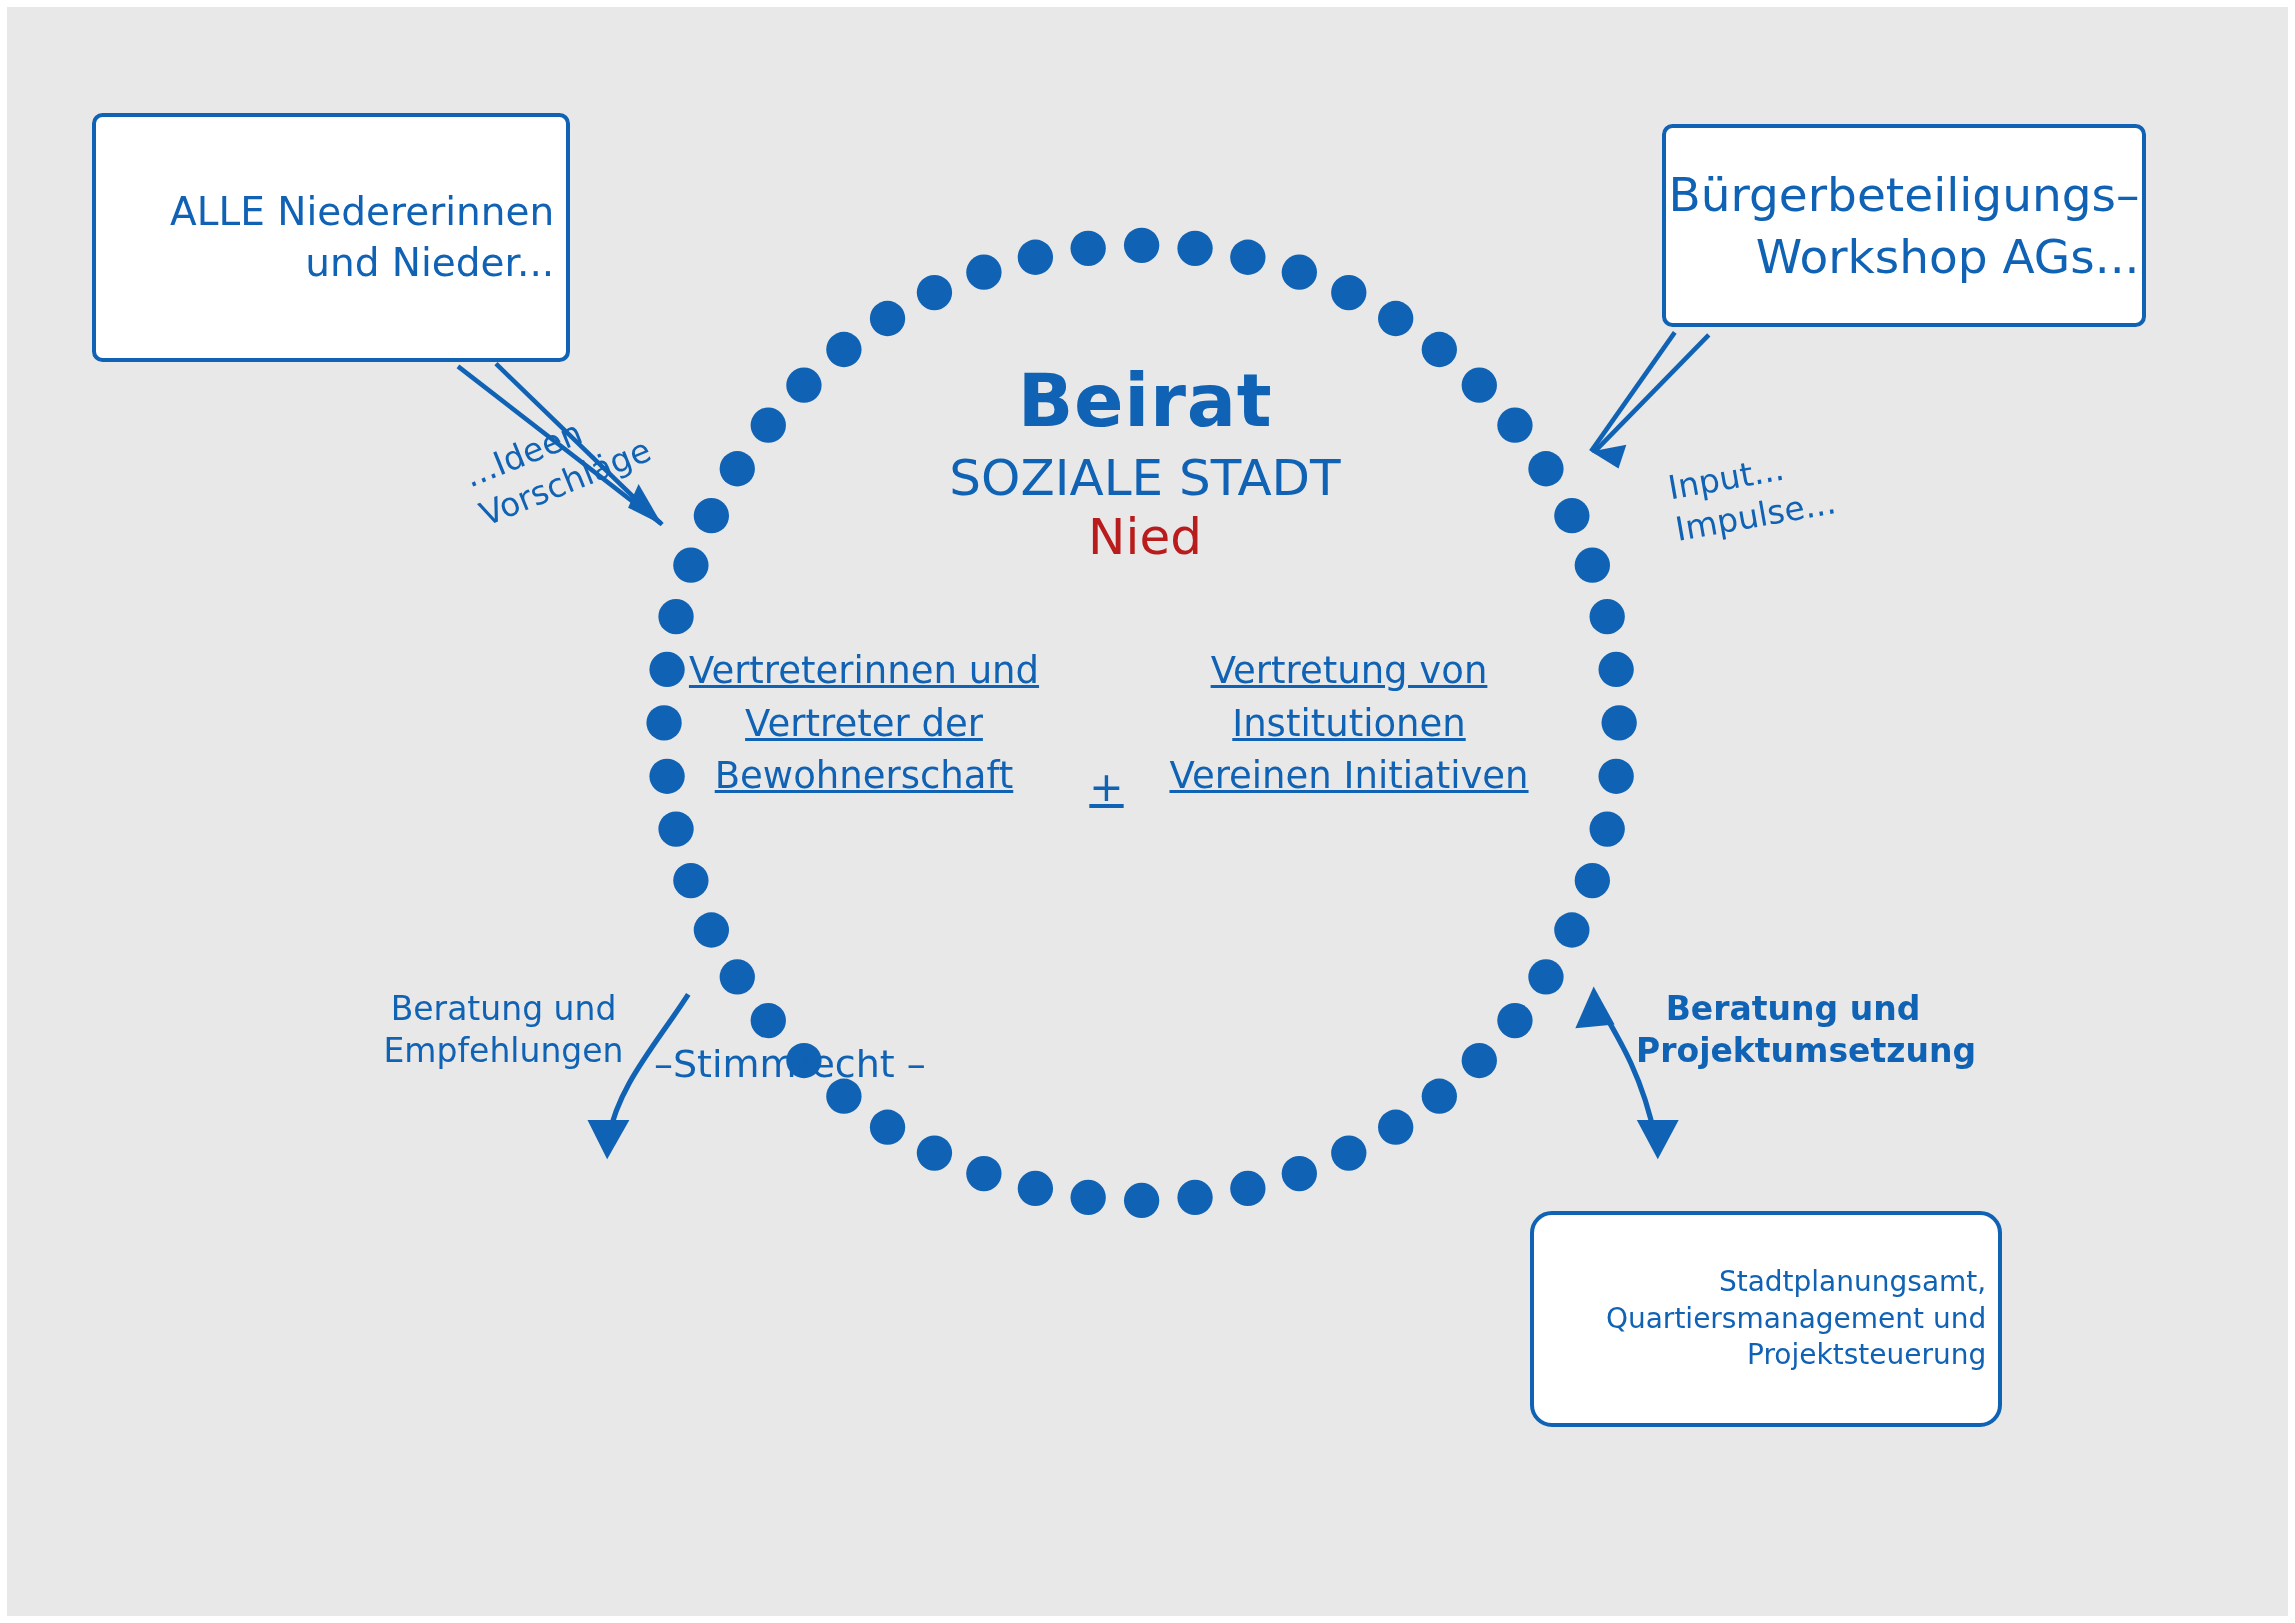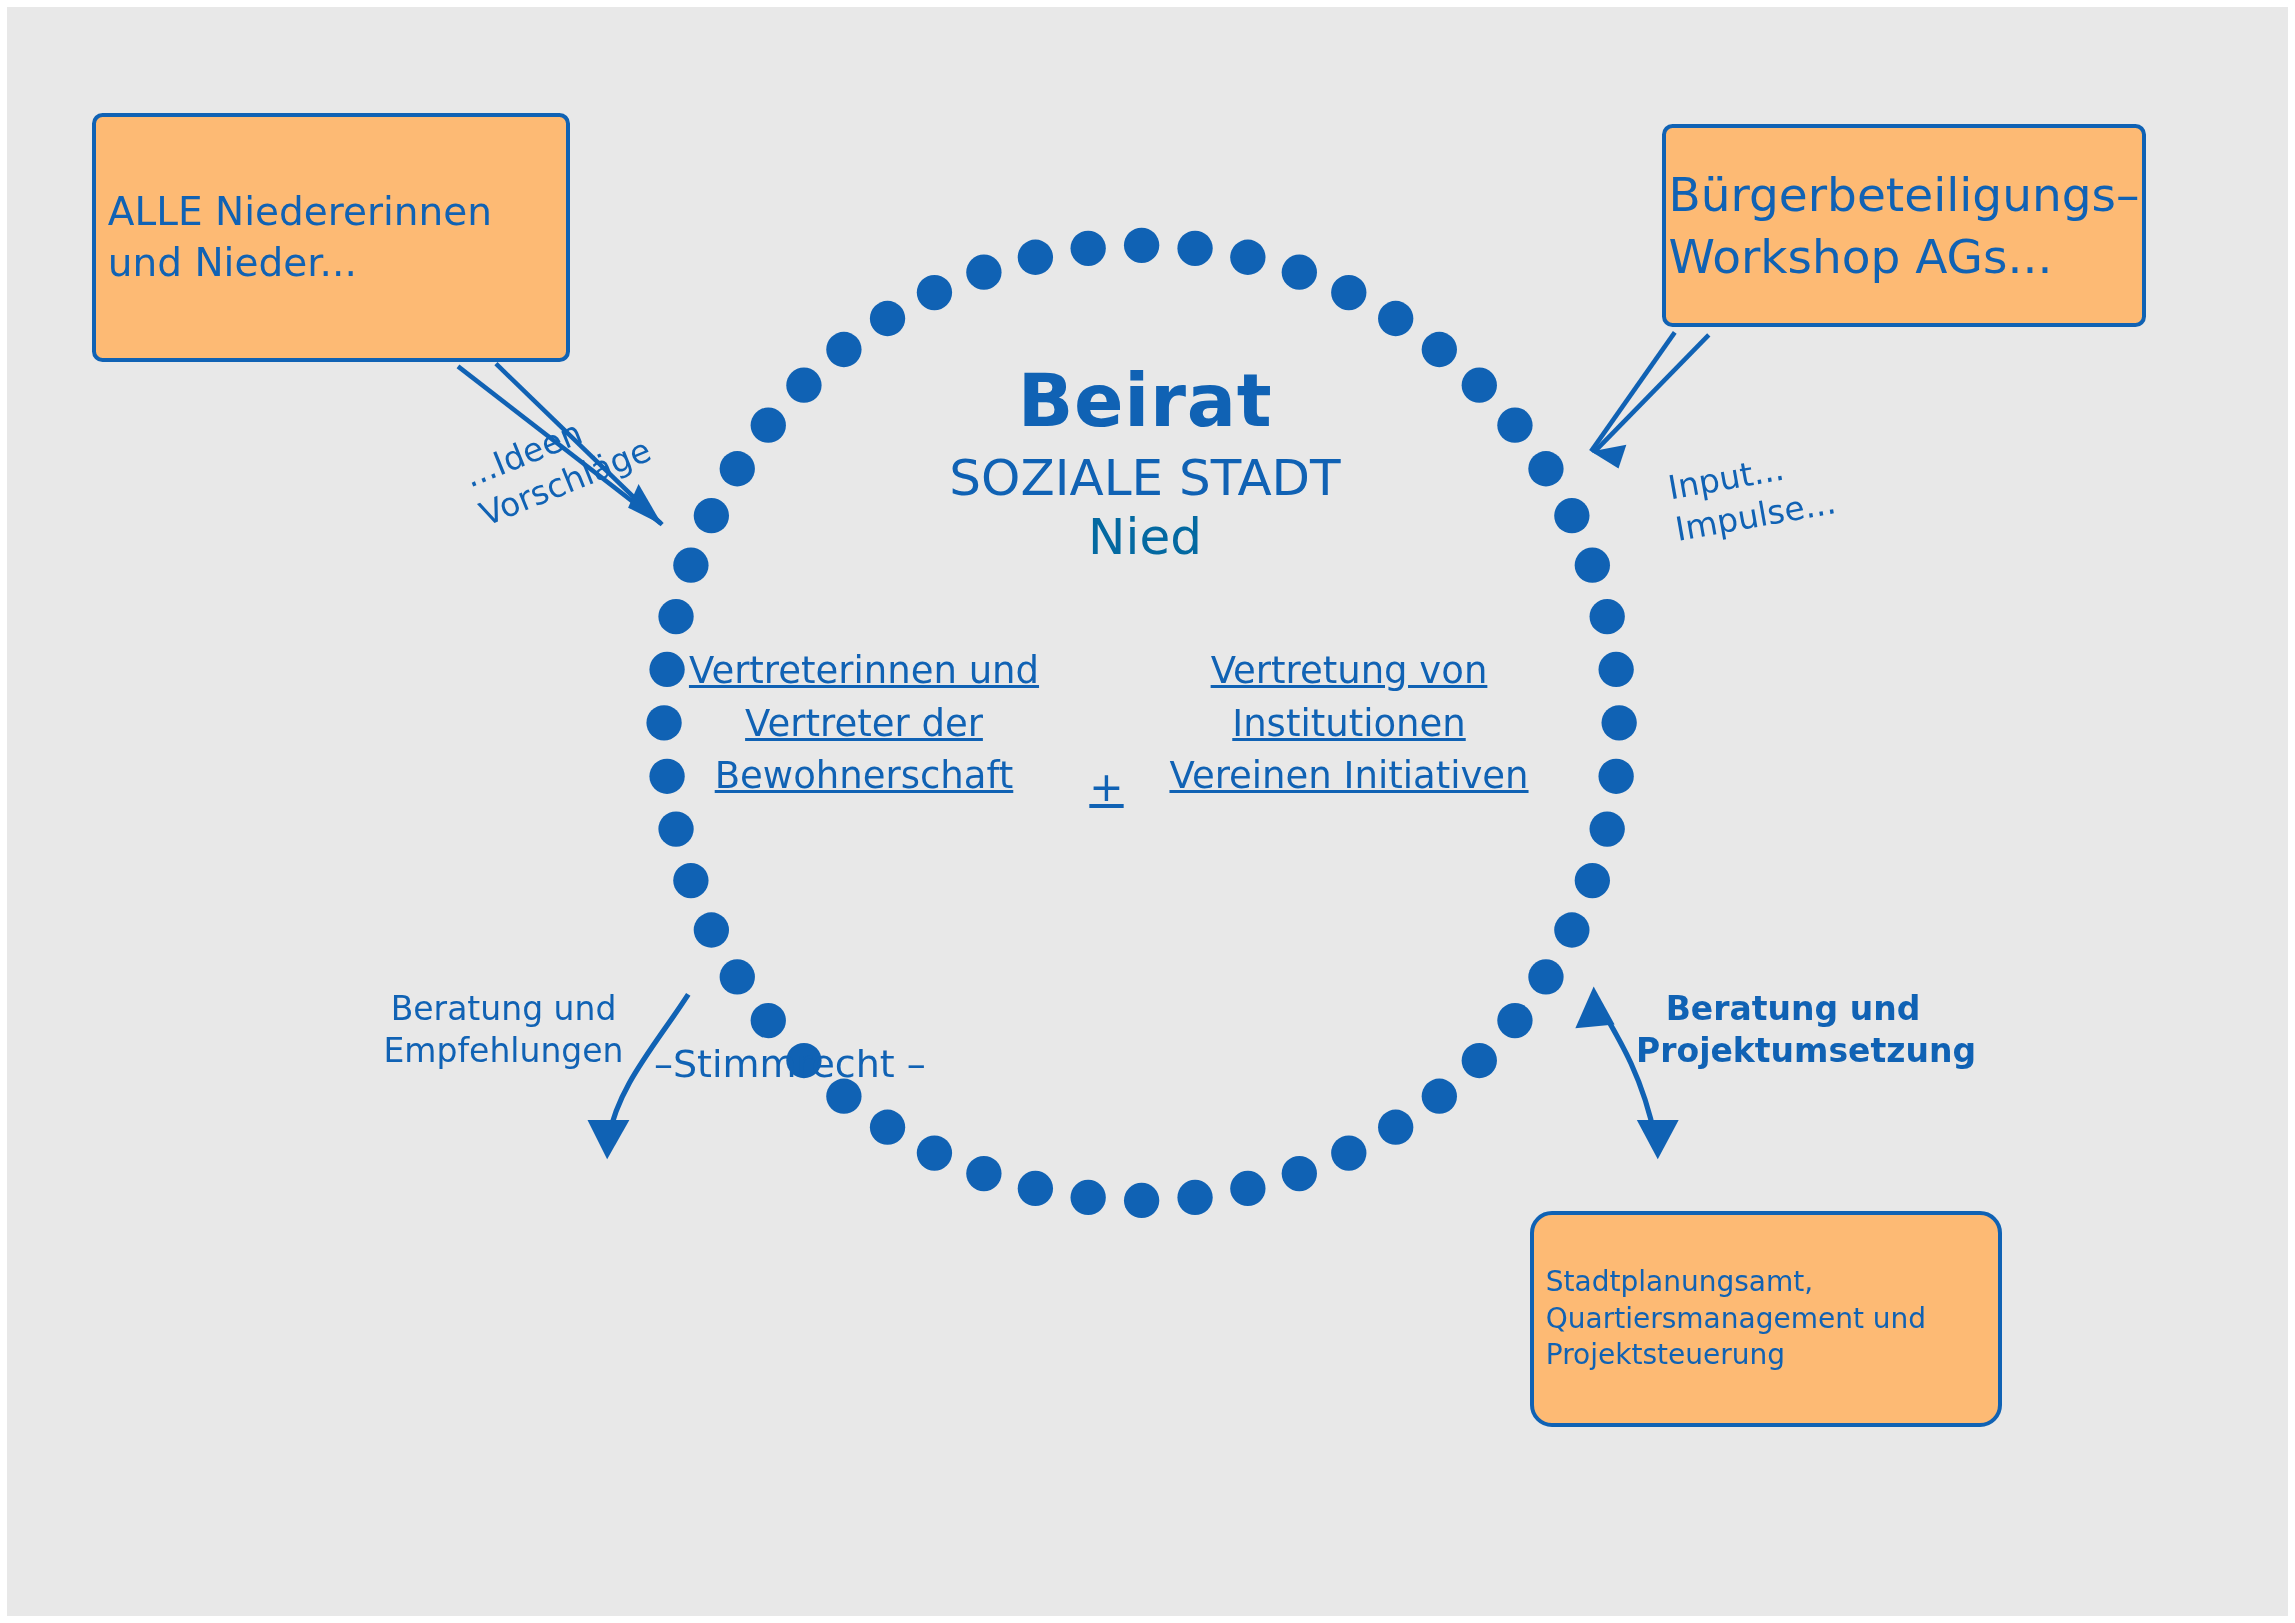--- a/index.html
+++ b/index.html
@@ -33,21 +33,21 @@
   }
   .beirat-sub1 {
     font-size: 50px;
     line-height: 1.18;
     color: #1062b4;
     margin-top: 7px;
   }
   .beirat-sub2 {
     font-size: 50px;
     line-height: 1.18;
-    color: #0369a1;
+    color: #b91c1c;
   }
   .columns {
     position: absolute;
     left: 661px;
     top: 645px;
     width: 968px;
     display: flex;
     align-items: flex-start;
     justify-content: flex-start;
     color: #1062b4;
@@ -73,27 +73,27 @@
     width: 982px;
     text-align: left;
     font-size: 38px;
     color: #1062b4;
   }
   
   .box {
     position: absolute;
     box-sizing: border-box;
     border: 4.6px solid #1062b4;
-    background: #fdba74;
+    background: #ffffff;
     color: #1062b4;
     border-radius: 10.5px;
     display: flex;
     align-items: center;
     justify-content: center;
-    text-align: left;
+    text-align: right;
     line-height: 1.3;
   }
   .box.rounded {
     border-radius: 22px;
   }
   .box-text {
     padding: 3.9px 11.8px;
   }
   #box-alle {
     left: 92px;

